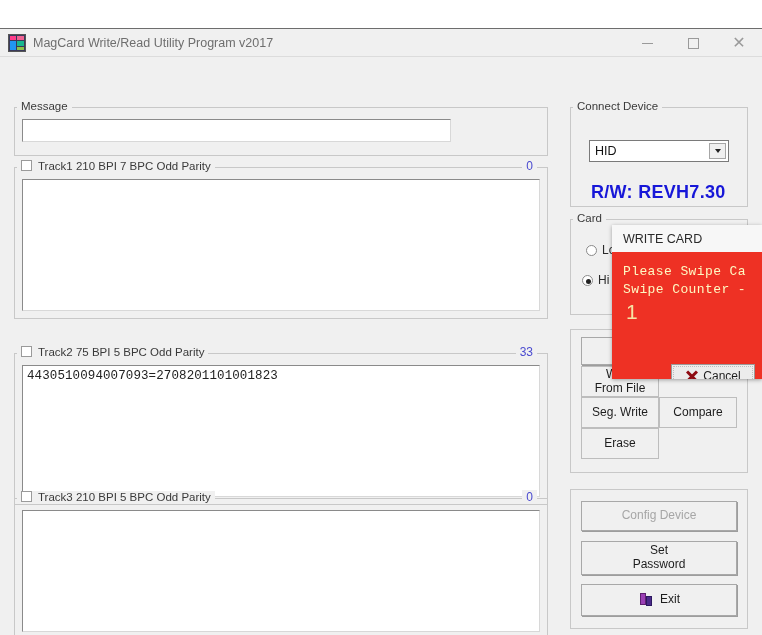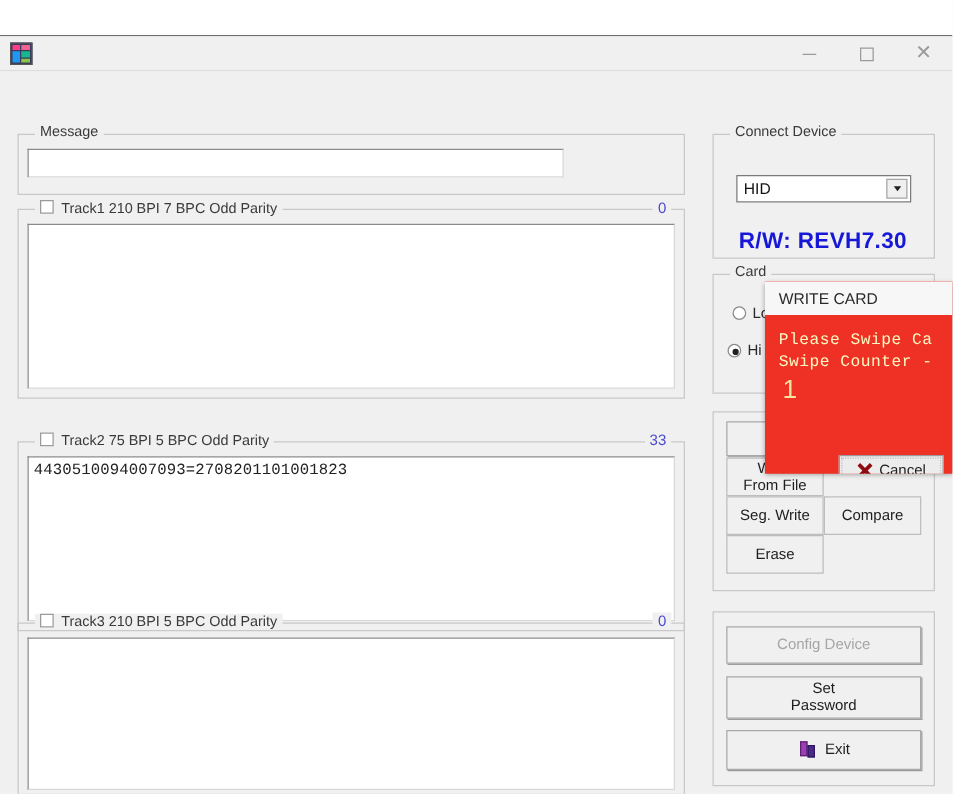--- a/index.html
+++ b/index.html
@@ -63,21 +63,21 @@
     background: #f0f0f0;
   }
 
   
   .gb {
     position: absolute;
     border: 1px solid #c8c8c8;
     background: transparent;
   }
   .gb > .gb-title {
-    position: absolute; top: -8px; left: 13px;
+    position: absolute; top: -8px; left: 2px;
     background: #f0f0f0; padding: 0 4px;
     font-size: 11.5px; color: #3a3a3a; white-space: nowrap;
   }
   .gb > .gb-right {
     position: absolute; top: -9px; right: 10px;
     background: #f0f0f0; padding: 0 4px;
     font-size: 12px; color: #4a4ad0; white-space: nowrap;
   }
 
   
@@ -205,20 +205,21 @@
   <div class="window">
 
     <div class="titlebar">
       <span class="app-icon">
         <i class="p1"></i>
           <i class="p2"></i>
           <i class="p3"></i>
           <i class="p4"></i>
           <i class="p5"></i>
       </span>
+      <span class="title-text">MagCard Write/Read Utility Program  v2017</span>
       <div class="winbtns">
         <div class="winbtn">
             <span class="min"></span>
           </div>
         <div class="winbtn">
             <span class="max"></span>
           </div>
         <div class="winbtn">
             <span class="cls">✕</span>
           </div>

